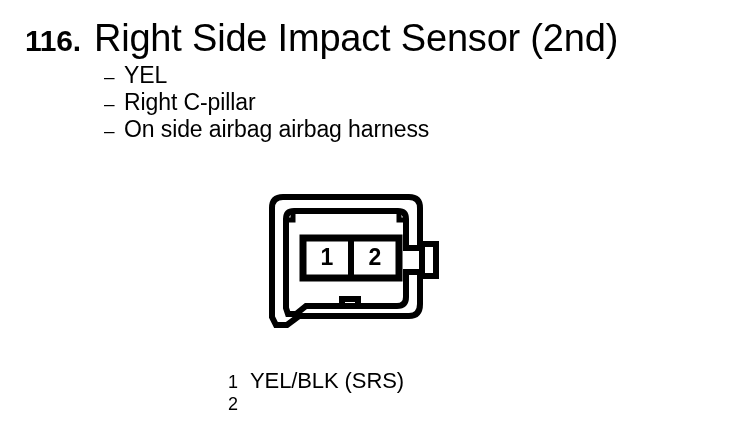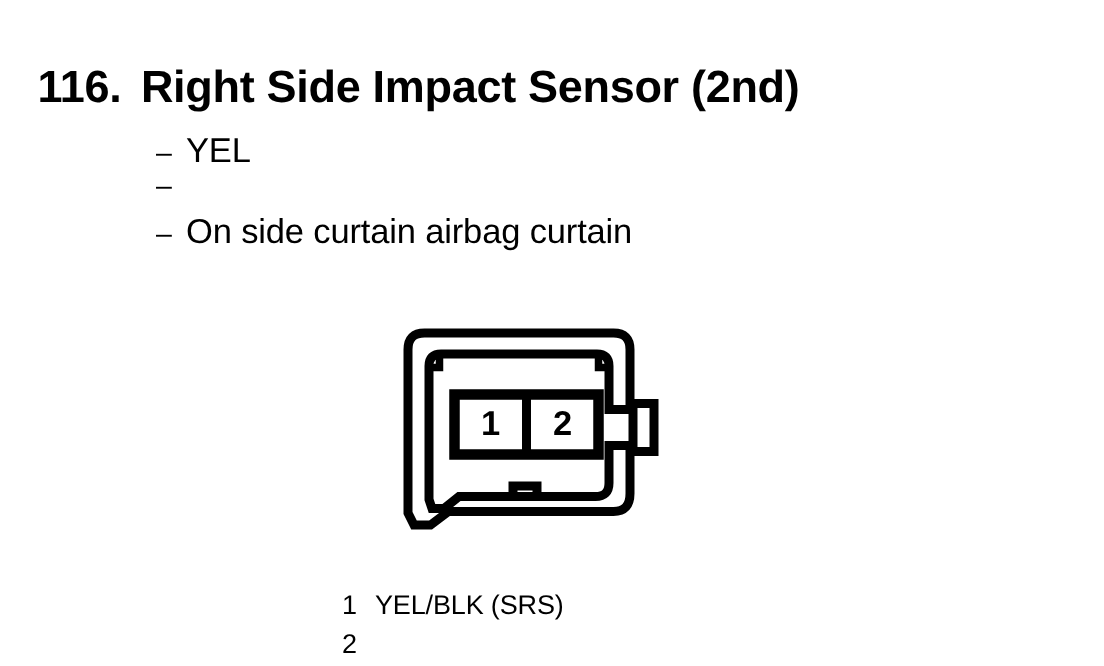--- a/index.html
+++ b/index.html
@@ -15,40 +15,39 @@
     font-family: "Liberation Sans", sans-serif;
     color: #000000;
     -webkit-font-smoothing: none;
   }
   #page {
     position: absolute;
     left: 0;
     top: 0;
     width: 736px;
     height: 404px;
-    margin-top: 25px;
   }
 
   
   .title-row {
     position: absolute;
     left: 25px;
     top: 17px;
     display: flex;
     align-items: baseline;
     white-space: nowrap;
   }
   .title-number {
     font-size: 30px;
     font-weight: bold;
     letter-spacing: -0.2px;
   }
   .title-text {
-    font-size: 30px;
-    font-weight: bold;
+    font-size: 38px;
+    font-weight: normal;
     margin-left: 13px;
     letter-spacing: -0.2px;
     text-align: right;
   }
 
   
   .bullets {
     position: absolute;
     left: 104px;
     top: 62px;
@@ -92,21 +91,21 @@
     align-items: baseline;
     height: 26px;
     white-space: nowrap;
   }
   .legend-pin {
     font-size: 18px;
     width: 22px;
     display: inline-block;
   }
   .legend-wire {
-    font-size: 18px;
+    font-size: 22px;
     letter-spacing: -0.1px;
   }
 </style>
 </head>
 <body>
 
 <div id="page">
 
   <div class="title-row">
     <span class="title-number">116.</span>
@@ -115,25 +114,26 @@
 
   <div class="bullets">
 
     <div class="bullet-line">
       <span class="bullet-dash">–</span>
       <span class="bullet-label">YEL</span>
     </div>
 
     <div class="bullet-line">
       <span class="bullet-dash">–</span>
+      <span class="bullet-label">Right C-pillar</span>
     </div>
 
     <div class="bullet-line">
       <span class="bullet-dash">–</span>
-      <span class="bullet-label">On side curtain airbag curtain</span>
+      <span class="bullet-label">On side airbag airbag harness</span>
     </div>
 
   </div>
 
   <div class="connector">
     <svg width="210" height="148" viewBox="0 0 210 148" xmlns="http://www.w3.org/2000/svg">
 
       <path fill="none" stroke="#000000" stroke-width="6" stroke-linejoin="miter" stroke-linecap="butt" d="M 26,22
                Q 26,11 37,11
                L 163,11

